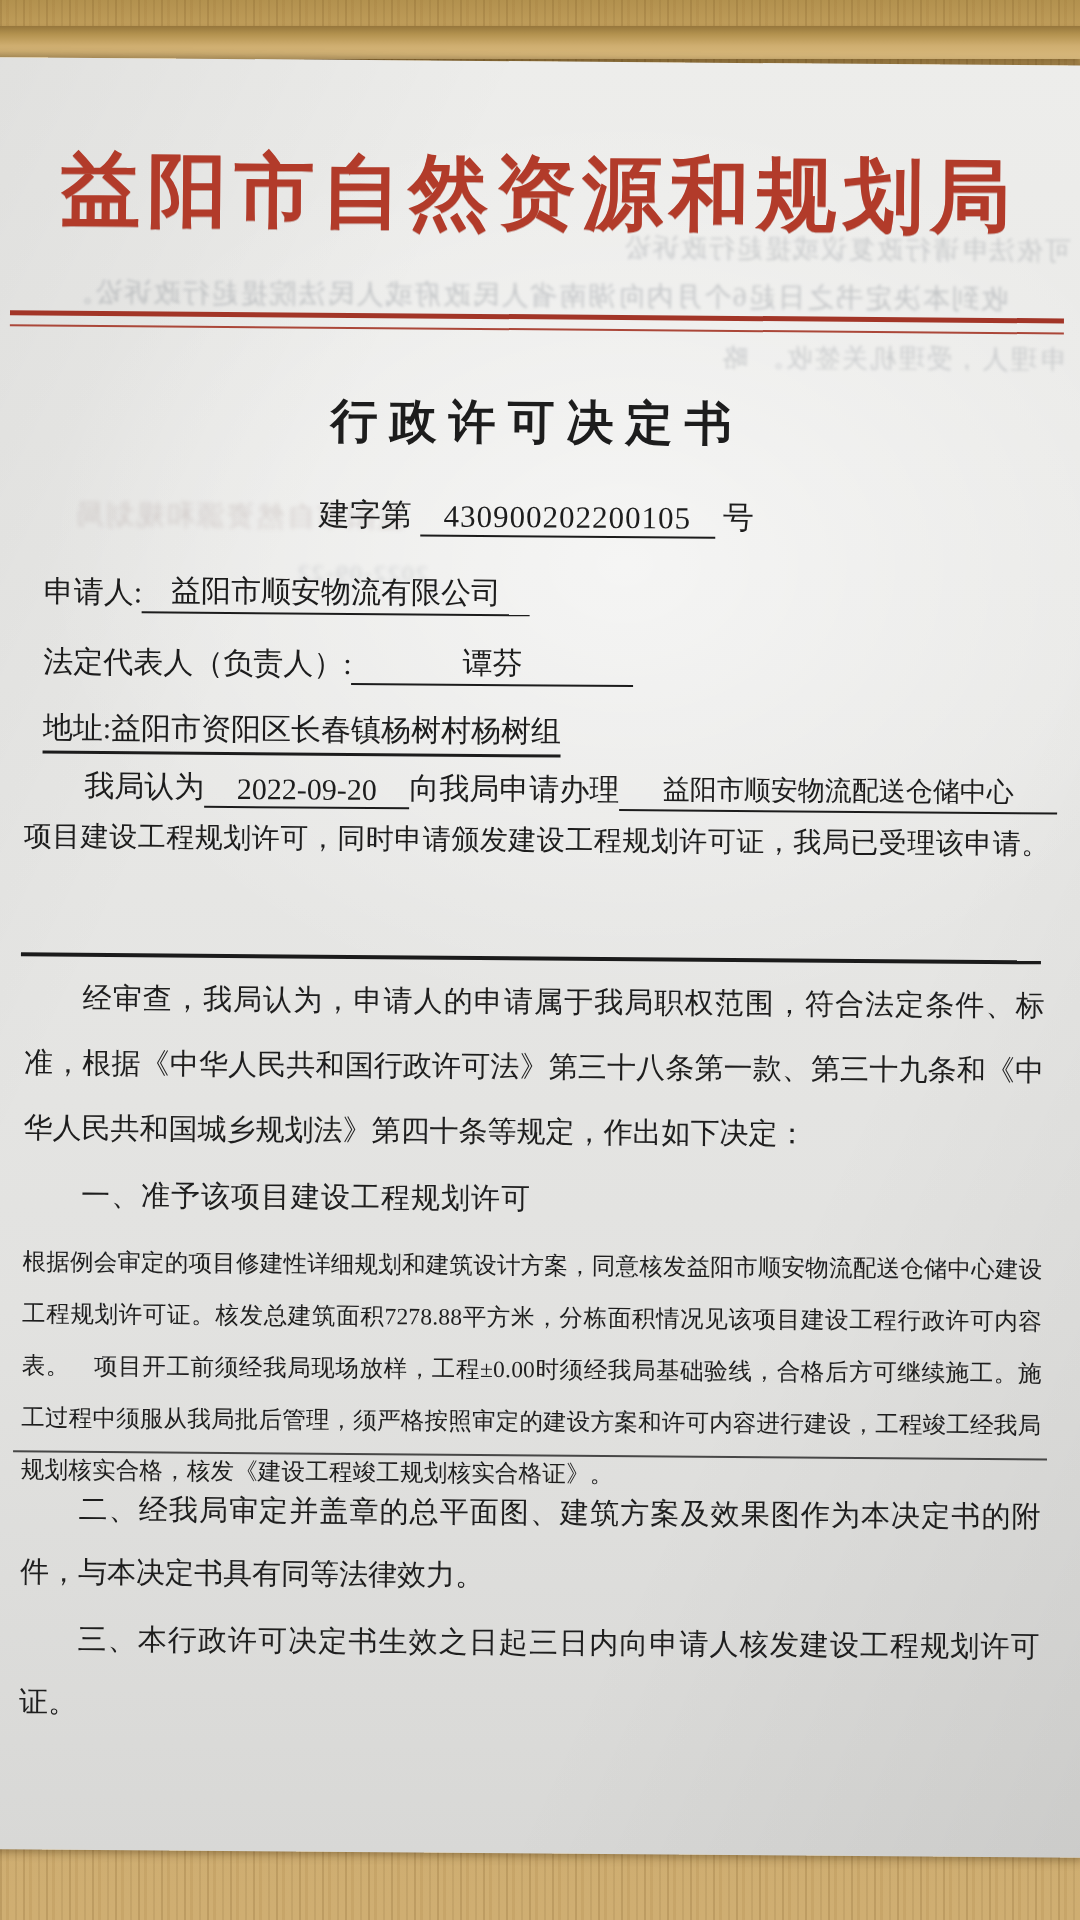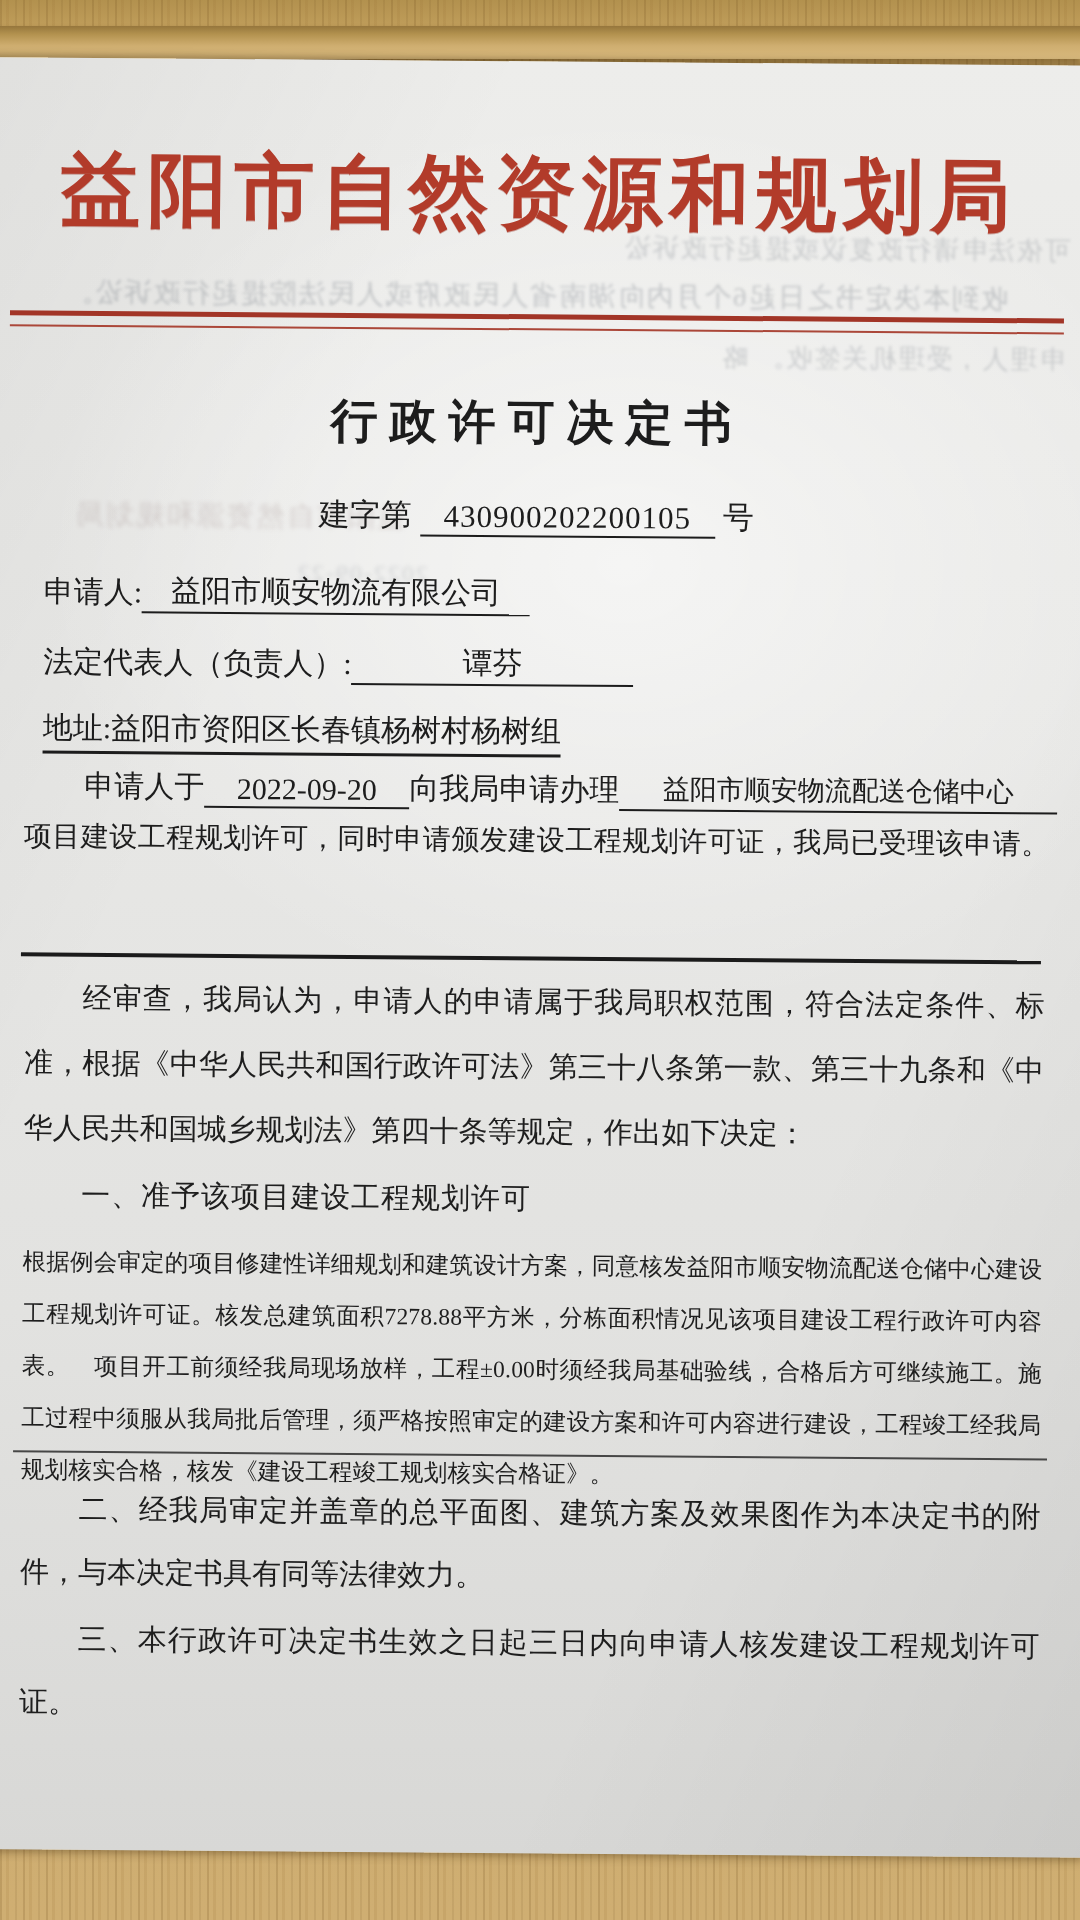--- a/index.html
+++ b/index.html
@@ -141,21 +141,21 @@
     <div class="row row-legal">
       <span>法定代表人（负责人）:</span>
       <span class="u">谭芬</span>
     </div>
 
     <div class="row row-address">
       <span class="whole"><span>地址:</span><span>益阳市资阳区长春镇杨树村杨树组</span></span>
     </div>
 
     <div class="row row-applied">
-      <span>申请人于</span>
+      <span>我局认为</span>
       <span class="u date">2022-09-20</span>
       <span>向我局申请办理</span>
       <span class="u project">益阳市顺安物流配送仓储中心</span>
     </div>
 
     <div class="tail">项目建设工程规划许可，同时申请颁发建设工程规划许可证，我局已受理该申请。</div>
 
     <div class="black-rule"></div>
 
     <div class="para para1">经审查，我局认为，申请人的申请属于我局职权范围，符合法定条件、标准，根据《中华人民共和国行政许可法》第三十八条第一款、第三十九条和《中华人民共和国城乡规划法》第四十条等规定，作出如下决定：</div>

